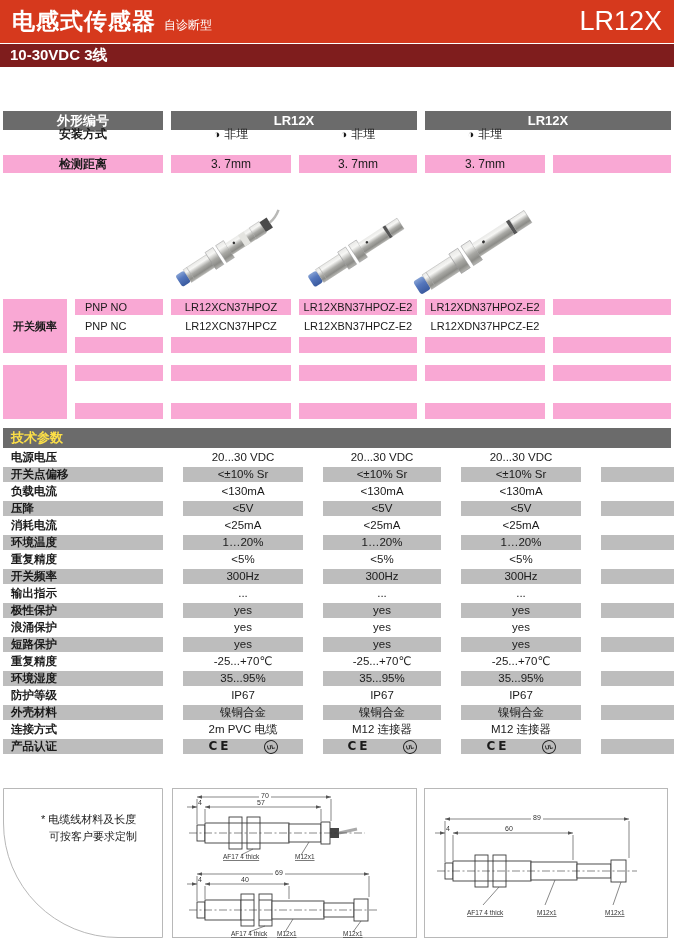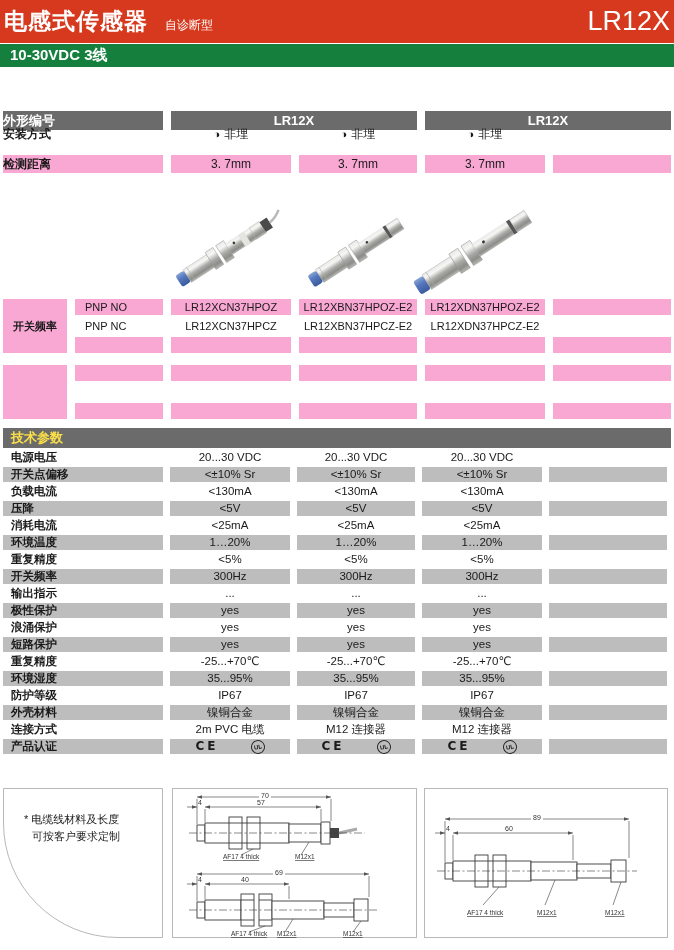--- a/index.html
+++ b/index.html
@@ -1,33 +1,33 @@
 <!DOCTYPE html>
 <html><head>
 <meta charset="utf-8">
 <style>
   html,body{margin:0;padding:0;background:#fff;}
   #page{position:relative;width:674px;height:950px;background:#fff;overflow:hidden;
         font-family:"Liberation Sans","DejaVu Sans",sans-serif;color:#1a1a1a;}
   
   .red-bar{position:absolute;left:0;top:0;width:674px;height:43px;background:#d6391d;
-           display:flex;align-items:center;box-sizing:border-box;padding:0 4px;}
+           display:flex;align-items:center;box-sizing:border-box;padding:0 12px;}
   .red-bar .title{color:#fff;font-size:23px;font-weight:bold;letter-spacing:1px;}
-  .red-bar .subtitle{color:#fff;font-size:12px;margin-left:17px;margin-top:8px;}
+  .red-bar .subtitle{color:#fff;font-size:12px;margin-left:8px;margin-top:8px;}
   .red-bar .model{margin-left:auto;color:#fff;font-size:27px;font-weight:500;}
-  .vdc-bar{position:absolute;left:0;top:44px;width:674px;height:23px;background:#15803d;
+  .vdc-bar{position:absolute;left:0;top:44px;width:674px;height:23px;background:#7f1d1d;
            color:#fff;font-size:15px;font-weight:bold;display:flex;align-items:center;
            box-sizing:border-box;padding:0 10px;}
   
   .trow{position:absolute;left:3px;width:668px;display:grid;
         grid-template-columns:160px 120px 118px 120px 118px;column-gap:8px;}
   .cell{overflow:hidden;white-space:nowrap;}
   .g{background:#f9a8d4;}
   .hd{background:#6b6b6b;color:#fff;font-weight:bold;font-size:13px;height:19px;line-height:19px;}
-  .left{text-align:left;box-sizing:border-box;}
+  .left{text-align:center;box-sizing:border-box;}
   .ctr{text-align:center;}
   
   #hdr-row{top:111px;}
   #mount-row{top:126px;}  #mount-row .cell{height:17px;line-height:17px;font-size:12px;}
   #dist-row{top:155px;}   #dist-row .cell{height:18px;line-height:18px;font-size:12px;}
   .half-icon{font-size:11px;margin-right:4px;}
   
   .photo{position:absolute;}
   
   .out-grid{position:absolute;left:3px;top:299px;width:668px;display:grid;
@@ -36,33 +36,33 @@
   .out-grid .cell{font-size:11px;line-height:16px;}
   .out-label{grid-row:1/4;grid-column:1;display:flex;align-items:center;justify-content:center;
              font-size:12px;font-weight:600;}
   .out-label2{grid-row:5/8;grid-column:1;}
   .sub{padding-left:10px;box-sizing:border-box;}
   
   .tech-bar{position:absolute;left:3px;top:428px;width:668px;height:20px;background:#6b6b6b;
             color:#fde047;font-size:13px;font-weight:bold;line-height:20px;box-sizing:border-box;padding-left:8px;}
   #tech-rows{position:absolute;left:3px;top:450px;width:668px;}
   .tech-row{position:relative;display:grid;grid-template-columns:160px 120px 118px 120px 118px;
-            column-gap:7px;height:15px;margin-bottom:2px;}
+            column-gap:20px;height:15px;margin-bottom:2px;}
   .tech-row .cell{height:15px;line-height:15px;}
   .tech-row .lbl{font-size:11.5px;font-weight:600;padding-left:8px;box-sizing:border-box;}
   .tech-row .val{font-size:11.5px;text-align:center;}
   .tech-row.shaded .cell{background:#bdbdbd;}
   .cert{display:flex;align-items:center;justify-content:center;gap:32px;}
   .ce{font-size:12px;font-weight:bold;letter-spacing:3px;font-family:"DejaVu Sans",sans-serif;}
   .ul{display:inline-block;width:12px;height:12px;border:1.3px solid #2a2a2a;border-radius:50%;
       font-size:6px;line-height:12px;text-align:center;font-weight:bold;transform:rotate(-12deg);}
   
   .nbox{position:absolute;left:3px;top:788px;width:160px;height:150px;border:1px solid #b8b8b8;
         border-radius:0 0 0 115px;box-sizing:border-box;}
-  .nbox .note{position:absolute;left:20px;top:22px;font-size:11px;line-height:1.55;}
+  .nbox .note{position:absolute;left:37px;top:22px;font-size:11px;line-height:1.55;}
   .dbox{position:absolute;top:788px;height:150px;border:1px solid #b8b8b8;box-sizing:border-box;background:#fff;}
   #dbox-mid{left:172px;width:245px;}
   #dbox-right{left:424px;width:244px;}
   svg text{font-family:"Liberation Sans",sans-serif;}
   .dim-t{font-size:7px;fill:#333;}
   .lead-t{font-size:6.5px;fill:#333;text-decoration:underline;}
 </style>
 </head>
 <body>
 

